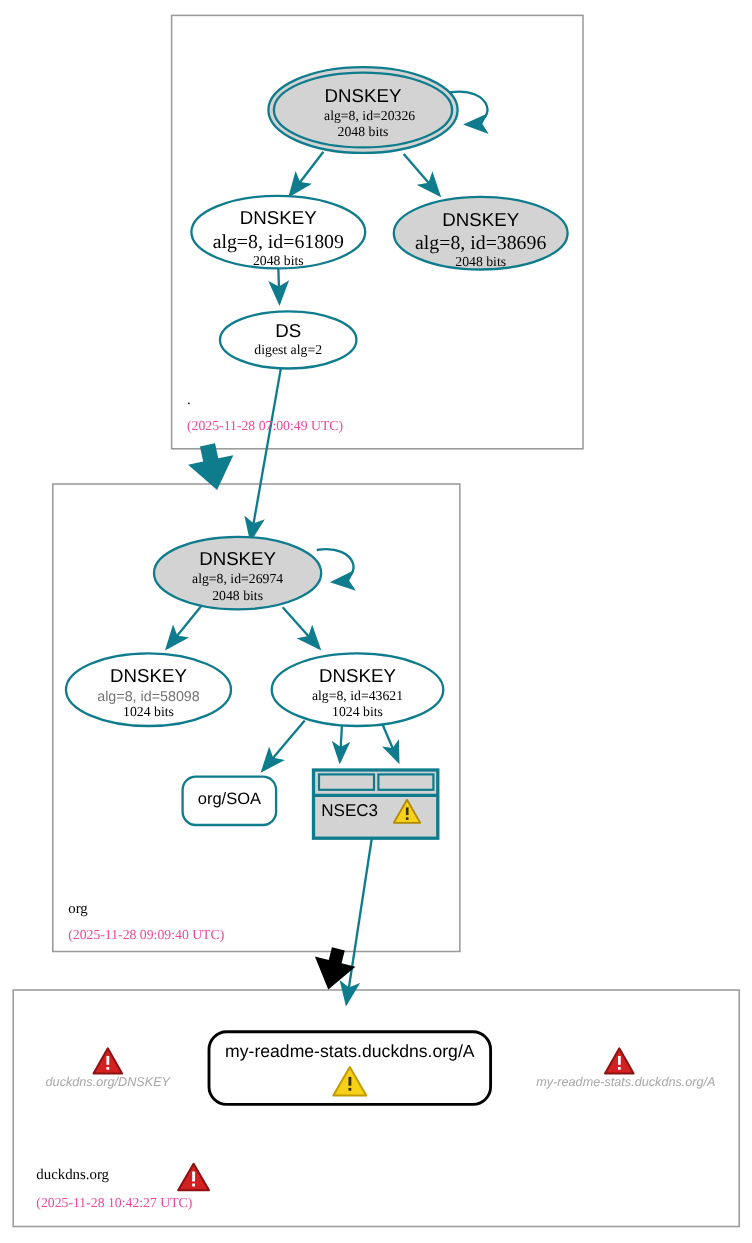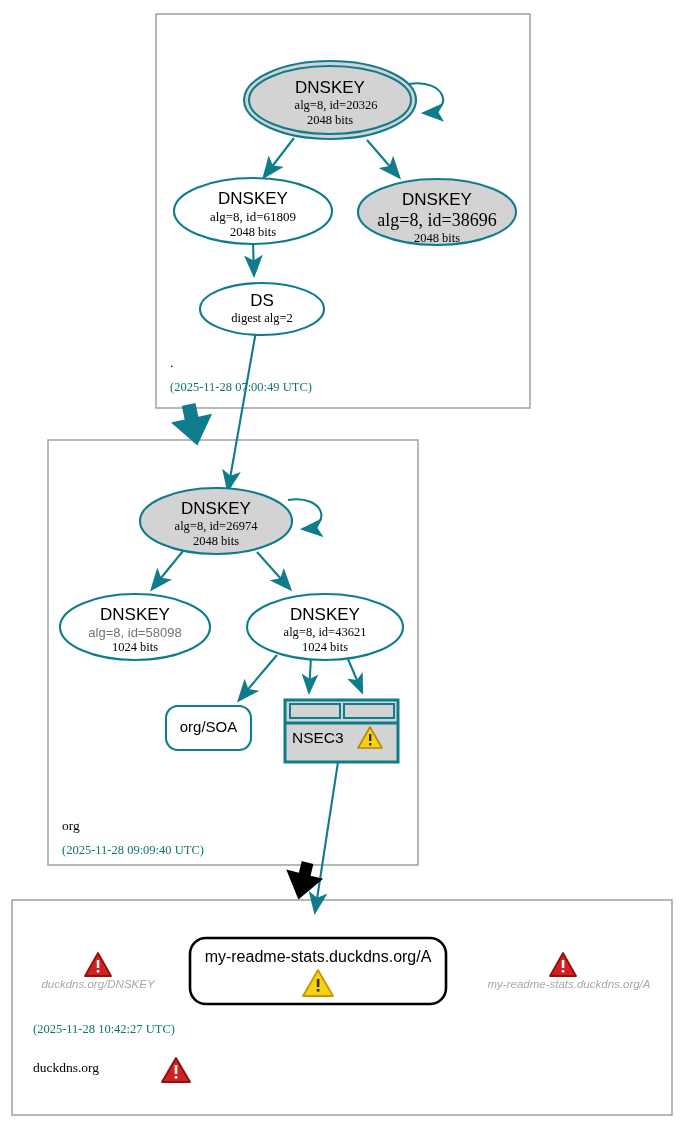--- a/index.html
+++ b/index.html
@@ -2,21 +2,21 @@
 <html><head>
 <meta charset="utf-8">
 <style>
   html,body{margin:0;padding:0;background:#ffffff;}
   body{width:684px;height:1130px;position:relative;overflow:hidden;
        font-family:"Liberation Sans", sans-serif;}
   #stage{position:absolute;left:0;top:0;width:568px;height:1130px;}
   svg.layer{position:absolute;left:0;top:0;width:684px;height:1130px;overflow:visible;}
   .lbl{position:absolute;white-space:nowrap;}
   .zone-name{font-family:"Liberation Serif", serif;font-size:13.5px;color:#000;}
-  .zone-time{font-family:"Liberation Serif", serif;font-size:12.5px;color:#0f766e;}
+  .zone-time{font-family:"Liberation Serif", serif;font-size:12.5px;color:#ec4899;}
   .ghost{font-family:"Liberation Sans", sans-serif;font-style:italic;font-size:11.5px;
          color:#a8a8a8;text-align:center;}
 </style>
 </head>
 <body>
 
 <div id="stage">
 
   <svg class="layer" viewBox="0 0 684 1130">
     <defs>
@@ -126,21 +126,21 @@
   </svg>
 
   <div class="lbl" style="left:250px;top:78px;width:160px;text-align:center;">
     <div style="font-size:17px;color:#000;">DNSKEY</div>
     <div style="font-family:'Liberation Serif',serif;font-size:12.5px;color:#000;padding-left:12px;">alg=8, id=20326</div>
     <div style="font-family:'Liberation Serif',serif;font-size:12.5px;color:#000;">2048 bits</div>
   </div>
 
   <div class="lbl" style="left:173px;top:189px;width:160px;text-align:center;">
     <div style="font-size:17px;color:#000;">DNSKEY</div>
-    <div style="font-family:'Liberation Serif',serif;font-size:13px;color:#000;">alg=8, id=61809</div>
+    <div style="font-family:'Liberation Serif',serif;font-size:18px;color:#000;">alg=8, id=61809</div>
     <div style="font-family:'Liberation Serif',serif;font-size:12.5px;color:#000;">2048 bits</div>
   </div>
 
   <div class="lbl" style="left:357px;top:190px;width:160px;text-align:center;">
     <div style="font-size:17px;color:#000;">DNSKEY</div>
     <div style="font-family:'Liberation Serif',serif;font-size:18px;color:#000;">alg=8, id=38696</div>
     <div style="font-family:'Liberation Serif',serif;font-size:12.5px;color:#000;">2048 bits</div>
   </div>
 
   <div class="lbl" style="left:192px;top:291px;width:140px;text-align:center;">
@@ -175,15 +175,15 @@
 
   <div class="lbl zone-name" style="left:62px;top:818px;">org</div>
   <div class="lbl zone-time" style="left:62px;top:843px;">(2025-11-28 09:09:40 UTC)</div>
 
   <div class="lbl" style="left:190px;top:948px;width:256px;text-align:center;font-size:16px;color:#000;">my-readme-stats.duckdns.org/A</div>
 
   <div class="lbl ghost" style="left:20px;top:978px;width:156px;">duckdns.org/DNSKEY</div>
   <div class="lbl ghost" style="left:463px;top:978px;width:212px;">my-readme-stats.duckdns.org/A</div>
 
   <div class="lbl zone-name" style="left:33px;top:1060px;">duckdns.org</div>
-  <div class="lbl zone-time" style="left:33px;top:1022px;">(2025-11-28 10:42:27 UTC)</div>
+  <div class="lbl zone-time" style="left:33px;top:1086px;">(2025-11-28 10:42:27 UTC)</div>
 
 </div>
 
 </body></html>

